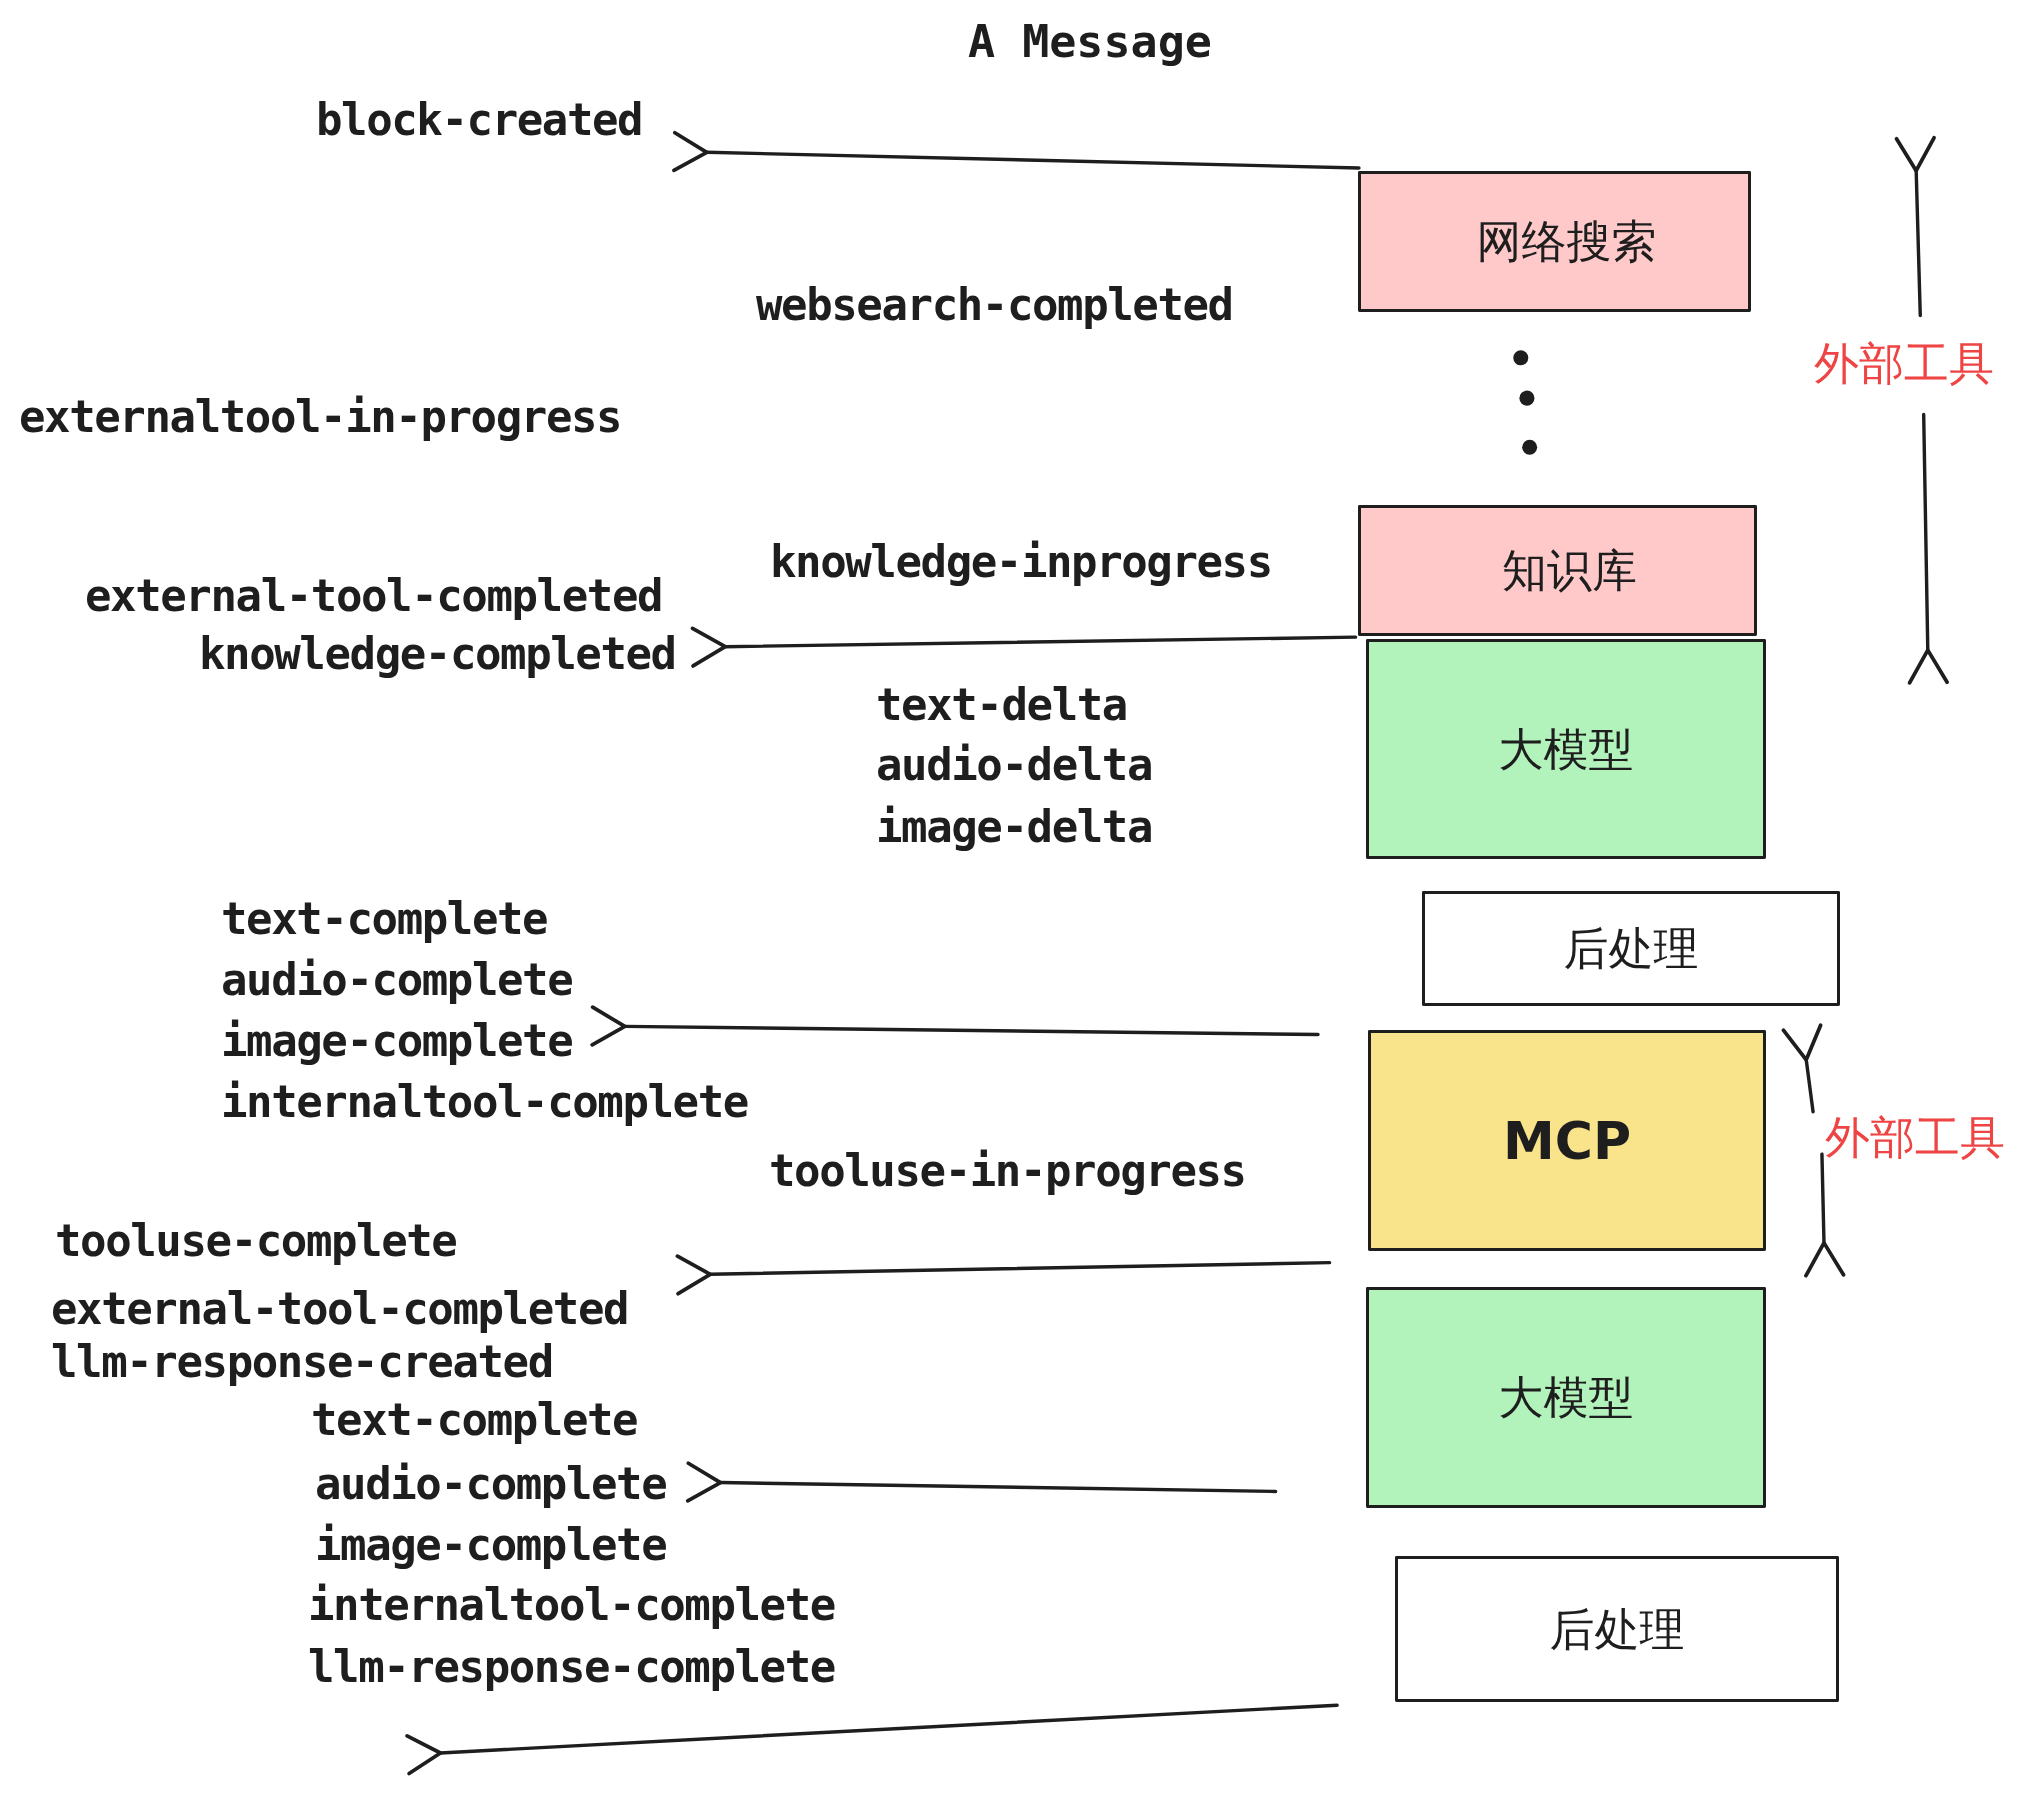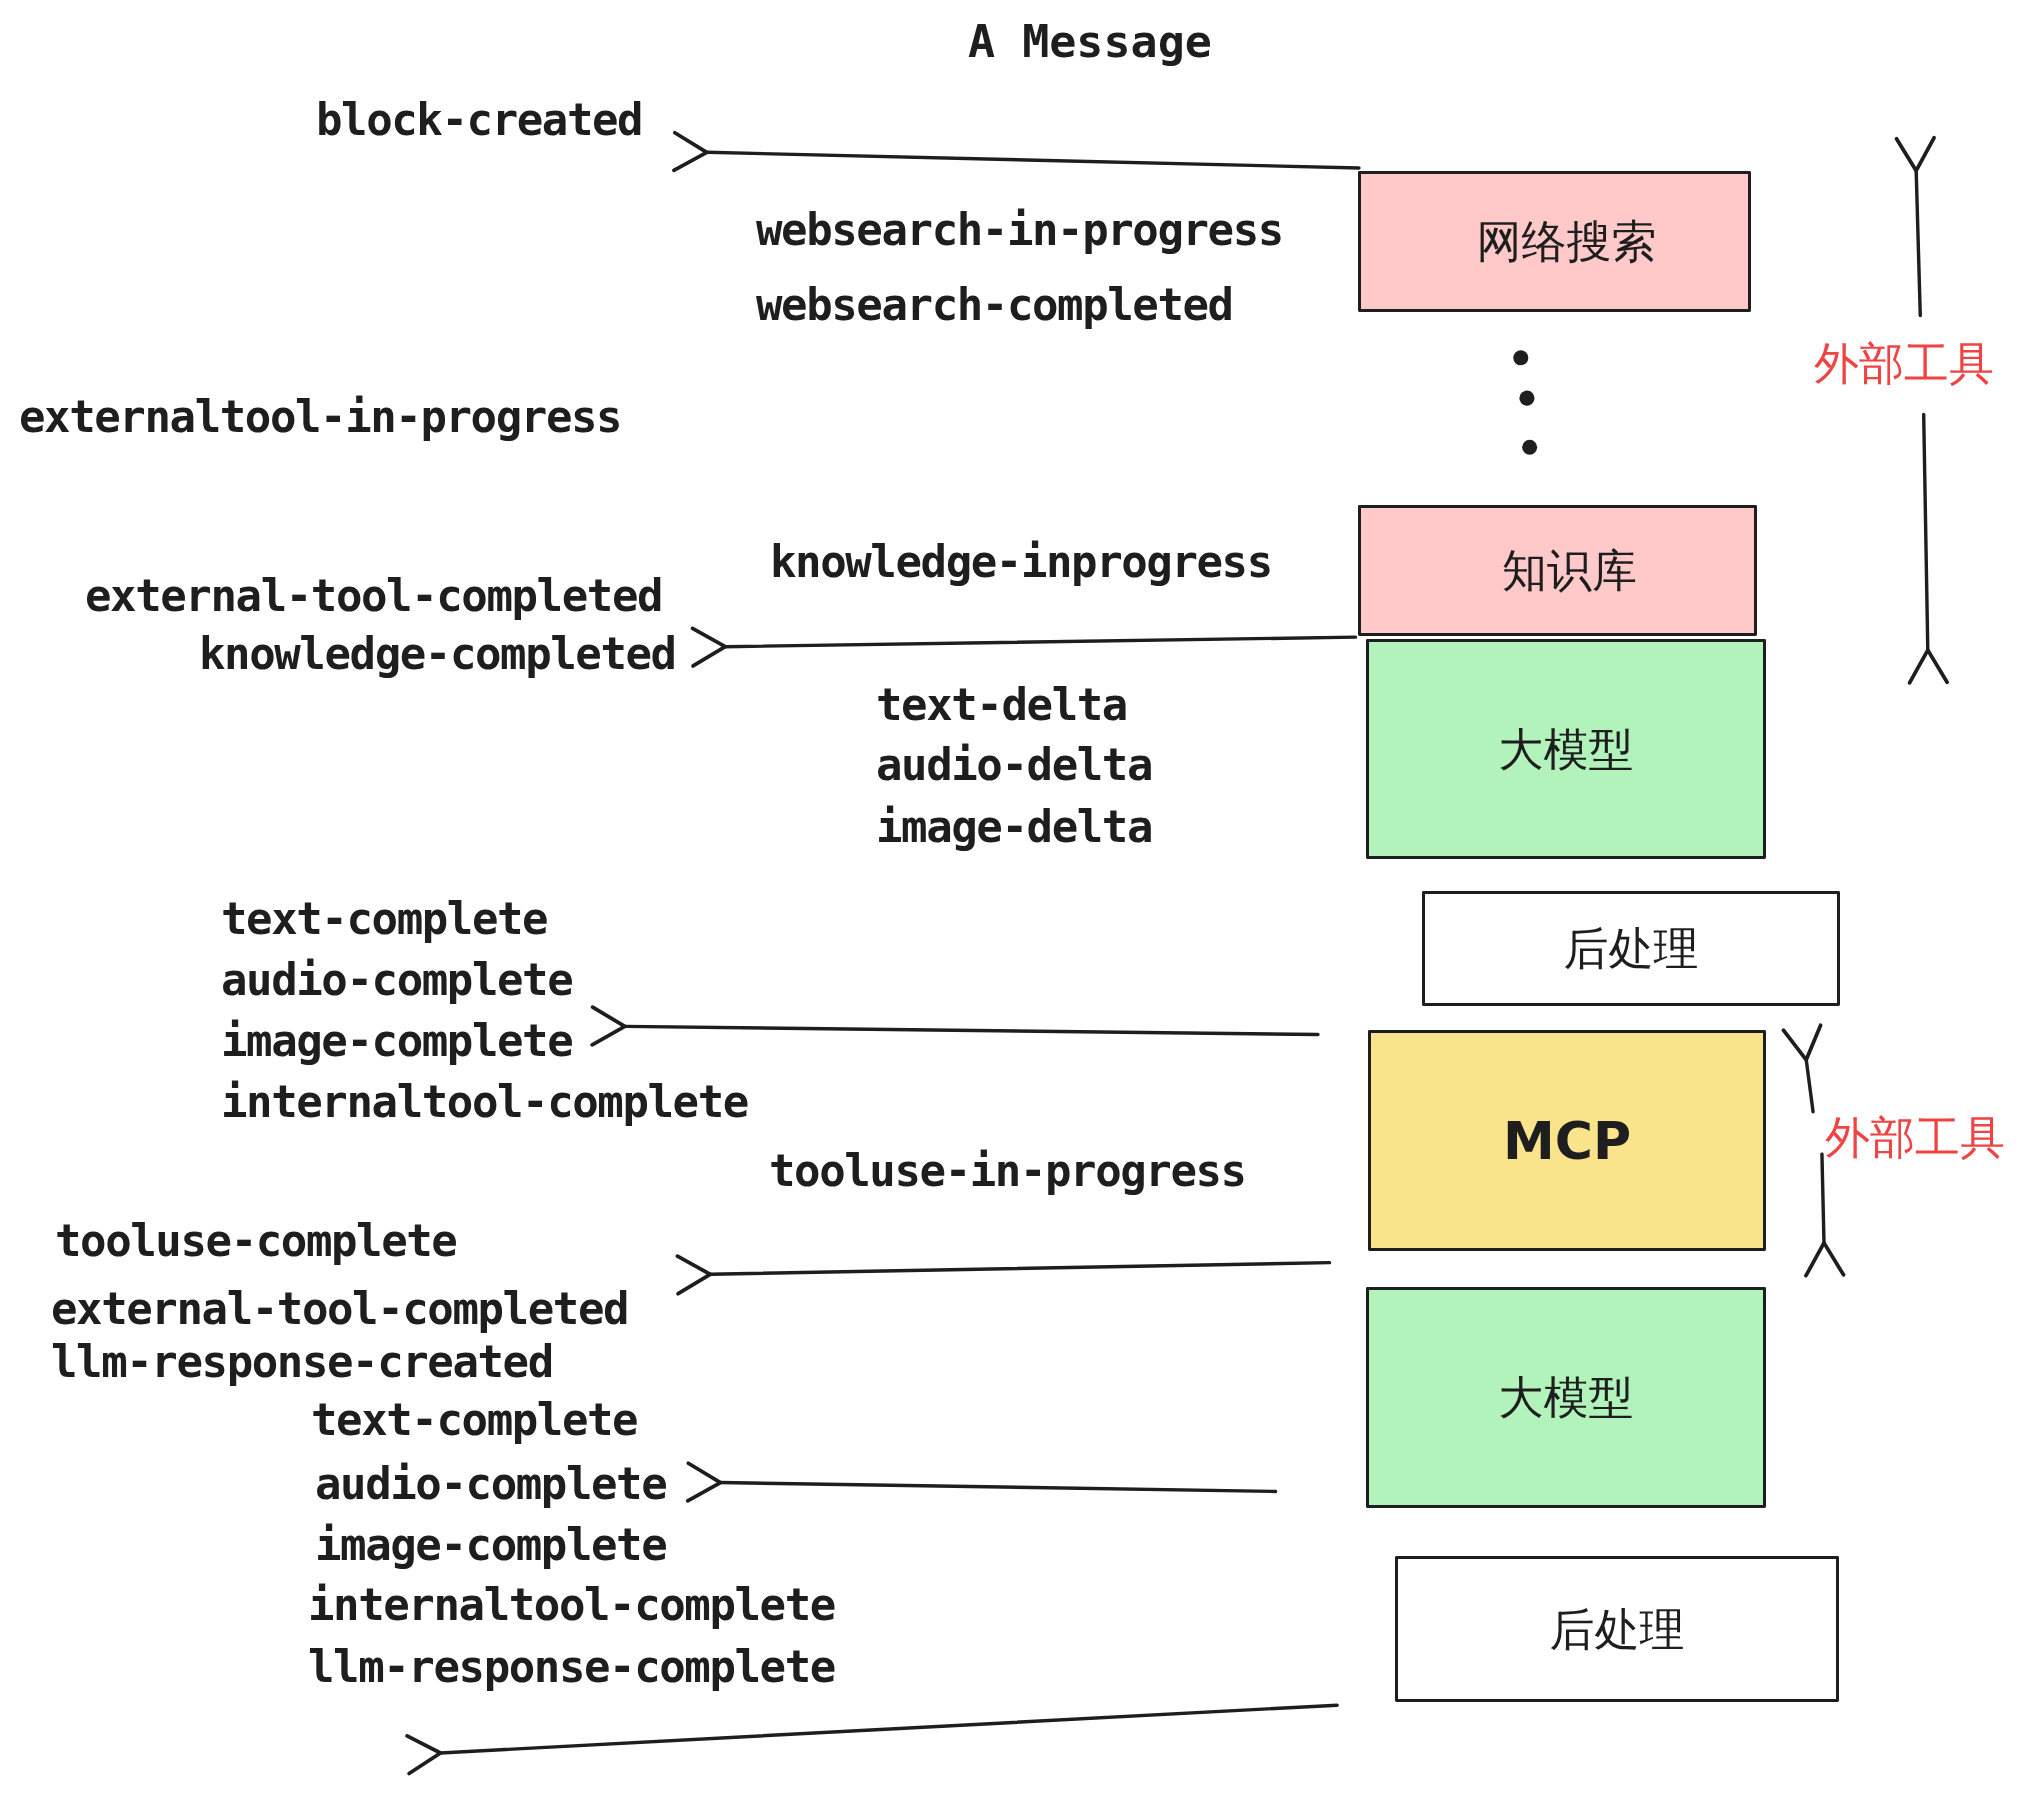--- a/index.html
+++ b/index.html
@@ -69,21 +69,20 @@
   svg.overlay{position:absolute;left:0;top:0;}
 </style>
 </head>
 <body>
 
 <div id="canvas">
 
   <div class="title" style="left:968px;top:19px">A Message</div>
 
   <div class="ev" style="left:316px;top:98px">block-created</div>
-  <div class="ev" style="left:756px;top:208px">websearch-in-progress</div>
   <div class="ev" style="left:756px;top:283px">websearch-completed</div>
   <div class="ev" style="left:19px;top:395px">externaltool-in-progress</div>
   <div class="ev" style="left:770px;top:540px">knowledge-inprogress</div>
   <div class="ev" style="left:85px;top:574px">external-tool-completed</div>
   <div class="ev" style="left:199px;top:632px">knowledge-completed</div>
   <div class="ev" style="left:876px;top:683px">text-delta</div>
   <div class="ev" style="left:876px;top:743px">audio-delta</div>
   <div class="ev" style="left:876px;top:805px">image-delta</div>
   <div class="ev" style="left:221px;top:897px">text-complete</div>
   <div class="ev" style="left:221px;top:958px">audio-complete</div>

